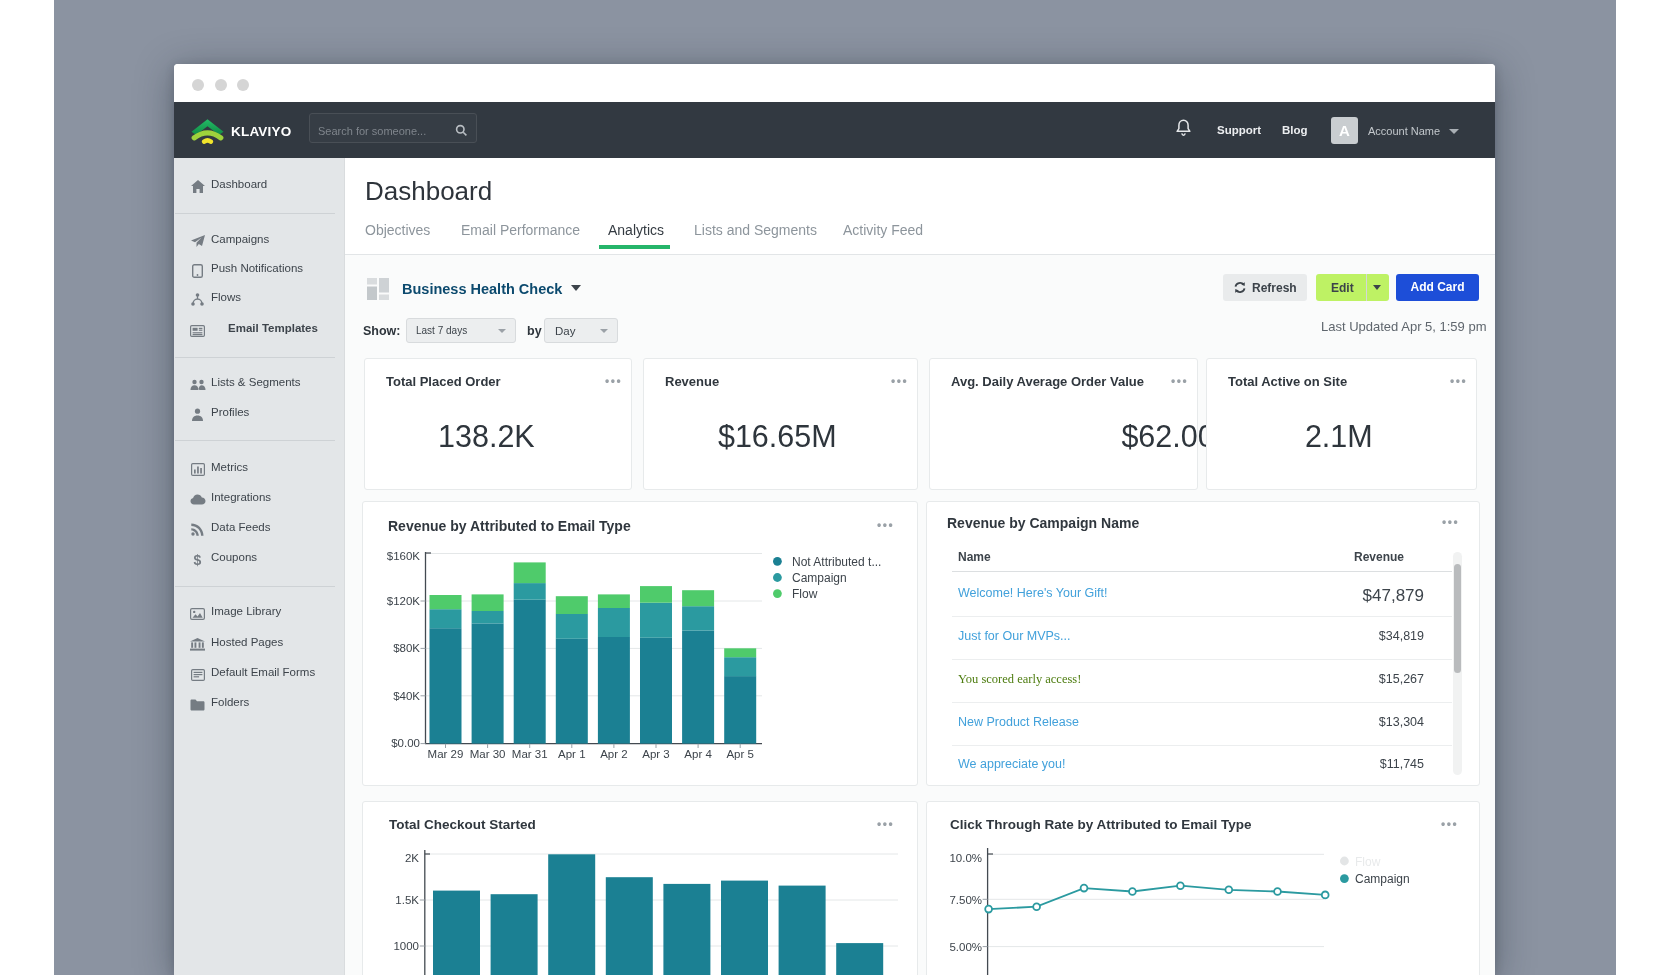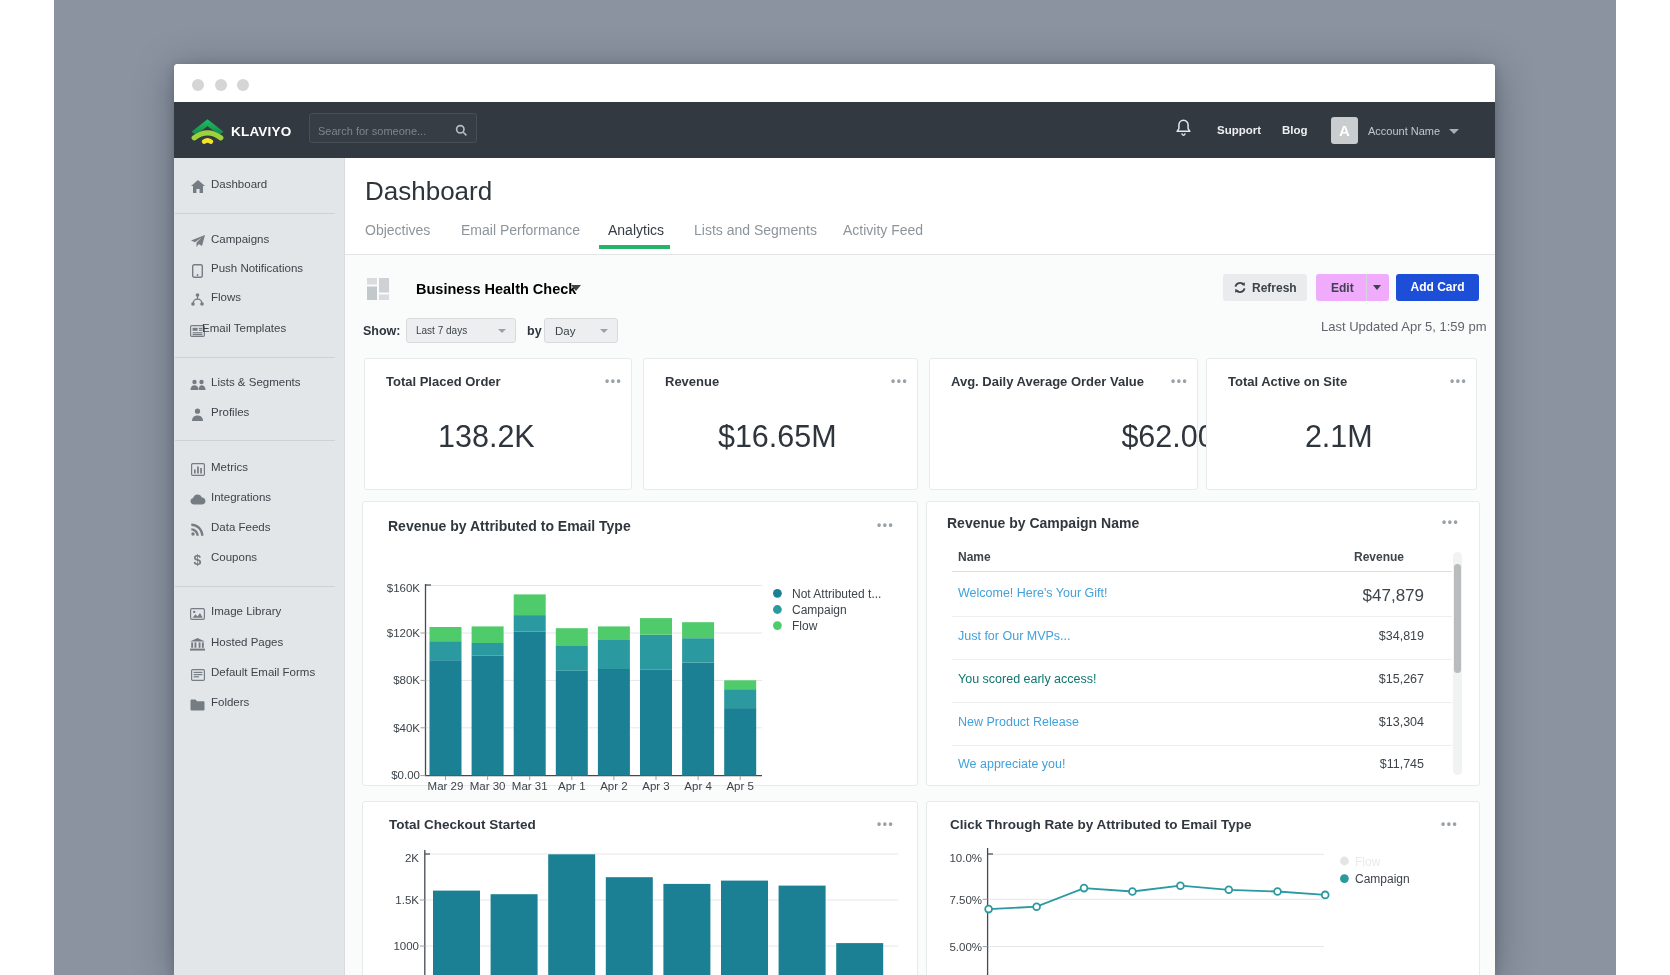--- a/index.html
+++ b/index.html
@@ -86,21 +86,21 @@
     </svg></div>
 <div class="sb-item" style="left:211px; top:291px;">Flows</div>
 <div class="sb-ic" style="left:189px; top:321px; width:17px; text-align:center;"><svg width="15" height="12" viewBox="0 0 15 12">
       <rect x="0.6" y="0.6" width="13.8" height="10.8" rx="1.2" fill="none" stroke="#757c83" stroke-width="1.2"></rect>
       <rect x="2.6" y="2.8" width="5" height="3" fill="#757c83"></rect>
       <rect x="8.8" y="2.8" width="3.6" height="1.2" fill="#757c83"></rect>
       <rect x="8.8" y="4.6" width="3.6" height="1.2" fill="#757c83"></rect>
       <rect x="2.6" y="7.2" width="9.8" height="1.2" fill="#757c83"></rect>
       <rect x="2.6" y="9" width="9.8" height="1.2" fill="#757c83"></rect>
     </svg></div>
-<div class="sb-item" style="left:202px; top:322px;">Email Templates</div>
+<div class="sb-item" style="left:228px; top:322px;font-weight:bold;">Email Templates</div>
 <div class="sb-sep" style="left:175px; top:357px;"></div>
 <div class="sb-ic" style="left:189px; top:375px; width:17px; text-align:center;"><svg width="16" height="13" viewBox="0 0 16 13">
       <circle cx="4.5" cy="4" r="2.2" fill="#757c83"></circle>
       <circle cx="11.5" cy="4" r="2.2" fill="#757c83"></circle>
       <path d="M0.5 12 C0.5 9 2 7.2 4.5 7.2 C7 7.2 8.5 9 8.5 12 Z" fill="#757c83"></path>
       <path d="M8.6 11 C9 8.5 10 7.2 11.5 7.2 C14 7.2 15.5 9 15.5 12 L9.5 12 Z" fill="#757c83"></path>
     </svg></div>
 <div class="sb-item" style="left:211px; top:376px;">Lists &amp; Segments</div>
 <div class="sb-ic" style="left:189px; top:405px; width:17px; text-align:center;"><svg width="13" height="13" viewBox="0 0 13 13">
       <circle cx="6.5" cy="3.2" r="2.6" fill="#757c83"></circle>
@@ -168,32 +168,32 @@
 <div style="left:599px; top:245px; width:71px; height:4px; background:#25b56a;"></div>
 
 <div style="left:367px; top:277.5px;">
   <svg width="22" height="22" viewBox="0 0 22 22">
     <rect x="0" y="0" width="10" height="6.5" fill="#d9dcde"></rect>
     <rect x="12" y="0" width="10" height="14.5" fill="#ced2d5"></rect>
     <rect x="0" y="8.5" width="10" height="13.5" fill="#c3c8cb"></rect>
     <rect x="12" y="16.5" width="10" height="5.5" fill="#d9dcde"></rect>
   </svg>
 </div>
-<div class="t" style="left:402px; top:281px; font-size:14.5px; font-weight:700; color:#000000;margin-left:14px;">Business Health Check</div>
+<div class="t" style="left:402px; top:281px; font-size:14.5px; font-weight:700; color:#0c4a6e;">Business Health Check</div>
 <div style="left:571px; top:285px; width:0; height:0; border-left:5px solid transparent; border-right:5px solid transparent; border-top:6px solid #3d444b;"></div>
 <div style="left:1223px; top:274px; width:84px; height:27px; background:#e9ebec; border-radius:3px;">
   <svg style="position:absolute; left:11px; top:8px;" width="12" height="11" viewBox="0 0 12 11">
       <path d="M1.5 4.6 A4.6 4.2 0 0 1 9.7 2.6" fill="none" stroke="#3c434a" stroke-width="1.8"></path>
       <path d="M10.8 0.2 L10.7 4.0 L7.2 2.6 Z" fill="#3c434a"></path>
       <path d="M10.5 6.4 A4.6 4.2 0 0 1 2.3 8.4" fill="none" stroke="#3c434a" stroke-width="1.8"></path>
       <path d="M1.2 10.8 L1.3 7.0 L4.8 8.4 Z" fill="#3c434a"></path>
     </svg>
   <span style="position:absolute; left:29px; top:7px; font-size:12px; font-weight:700; color:#3c434a;">Refresh</span>
 </div>
-<div style="left:1316px; top:274px; width:73px; height:27px; background:#f0abfc; border-radius:3px;">
+<div style="left:1316px; top:274px; width:73px; height:27px; background:#bef264; border-radius:3px;">
   <span style="position:absolute; left:15px; top:7px; font-size:12px; font-weight:700; color:#3c434a;">Edit</span>
   <div style="position:absolute; left:50px; top:0; width:1px; height:27px; background:#d4d7d9;"></div>
   <div style="position:absolute; left:57px; top:11px; width:0; height:0; border-left:4.5px solid transparent; border-right:4.5px solid transparent; border-top:5px solid #3c434a;"></div>
 </div>
 <div style="left:1396px; top:274px; width:83px; height:27px; background:#1d4ed8; border-radius:3px; color:#fff; font-size:12px; font-weight:700; text-align:center; line-height:27px;">Add Card</div>
 <div class="t" style="left:363px; top:324px; font-size:12.5px; font-weight:700; color:#2e353c;">Show:</div>
 <div style="left:406px; top:318px; width:110px; height:25px; background:#eceeef; border:1px solid #d8dbdd; border-radius:3px;">
   <span style="position:absolute; left:9px; top:6px; font-size:10px; color:#3c434a;">Last 7 days</span>
   <div style="position:absolute; right:9px; top:10px; width:0; height:0; border-left:4px solid transparent; border-right:4px solid transparent; border-top:4.5px solid #9ba1a7;"></div>
 </div>
@@ -215,21 +215,21 @@
 <div class="ctitle" style="left:951px; top:374px;">Avg. Daily Average Order Value</div>
 <div class="dots3" style="left:1171px; top:374px;">•••</div>
 <div class="t" style="left:914.7px; top:419px; width:300px; text-align:right; font-size:30.5px; color:#2e353c;">$62.00</div>
 <div class="card" style="left:1206px; top:358px; width:271px; height:132px;"></div>
 <div class="ctitle" style="left:1228px; top:374px;">Total Active on Site</div>
 <div class="dots3" style="left:1450px; top:374px;">•••</div>
 <div class="t" style="left:1188.8px; top:419px; width:300px; text-align:center; font-size:30.5px; color:#2e353c;">2.1M</div>
 <div class="card" style="left:362px; top:501px; width:556px; height:285px;"></div>
 <div class="ctitle" style="left:388px; top:518px; font-size:14px;">Revenue by Attributed to Email Type</div>
 <div class="dots3" style="left:877px; top:518px;">•••</div>
-<div style="left:362px; top:501px; width:556px; height:285px;margin-top:32px;"><svg width="556" height="285" viewBox="0 0 556 285" font-family="Liberation Sans">
+<div style="left:362px; top:501px; width:556px; height:285px;"><svg width="556" height="285" viewBox="0 0 556 285" font-family="Liberation Sans">
       <line x1="63.5" y1="52.5" x2="400" y2="52.5" stroke="#e4e7e8" stroke-width="1"></line>
       <line x1="63.5" y1="100" x2="400" y2="100" stroke="#e4e7e8" stroke-width="1"></line>
       <line x1="63.5" y1="147.4" x2="400" y2="147.4" stroke="#e4e7e8" stroke-width="1"></line>
       <line x1="63.5" y1="194.8" x2="400" y2="194.8" stroke="#e4e7e8" stroke-width="1"></line>
       <line x1="63.5" y1="51" x2="63.5" y2="242.6" stroke="#434a51" stroke-width="1.3"></line>
       <line x1="63" y1="242.6" x2="400" y2="242.6" stroke="#434a51" stroke-width="1.3"></line>
       <line x1="63.5" y1="52" x2="69" y2="52" stroke="#434a51" stroke-width="1.2"></line>
       <line x1="58.5" y1="100" x2="63.5" y2="100" stroke="#9aa1a7" stroke-width="1"></line>
       <line x1="58.5" y1="147.4" x2="63.5" y2="147.4" stroke="#9aa1a7" stroke-width="1"></line>
       <line x1="58.5" y1="194.8" x2="63.5" y2="194.8" stroke="#9aa1a7" stroke-width="1"></line>
@@ -289,21 +289,21 @@
 <div class="card" style="left:926px; top:501px; width:554px; height:285px;"></div>
 <div class="ctitle" style="left:947px; top:515px; font-size:14px;">Revenue by Campaign Name</div>
 <div class="dots3" style="left:1442px; top:515px;">•••</div>
 <div class="t" style="left:958px; top:550px; font-size:12px; font-weight:700; color:#3d444b;">Name</div>
 <div class="t" style="left:1304px; top:550px; width:100px; text-align:right; font-size:12px; font-weight:700; color:#3d444b;">Revenue</div>
 <div style="left:952px; top:571px; width:500px; border-top:1px solid #dcdfe1;"></div>
 <div class="t" style="left:958px; top:585.5px; font-size:12.5px; color:#42a1db;">Welcome! Here's Your Gift!</div>
 <div class="t" style="left:1324px; top:585.5px; width:100px; text-align:right; font-size:17px; color:#3d444b;">$47,879</div>
 <div class="t" style="left:958px; top:629.0px; font-size:12.5px; color:#42a1db;">Just for Our MVPs...</div>
 <div class="t" style="left:1324px; top:629.0px; width:100px; text-align:right; font-size:12.5px; color:#3d444b;">$34,819</div>
-<div class="t" style="left:958px; top:672.0px; font-size:12.5px; color:#0f766e;">You scored early access!</div>
+<div class="t" style="left:958px; top:672.0px; font-size:12.5px; color:#4d7c0f;font-family:Liberation Serif, serif;">You scored early access!</div>
 <div class="t" style="left:1324px; top:672.0px; width:100px; text-align:right; font-size:12.5px; color:#3d444b;">$15,267</div>
 <div class="t" style="left:958px; top:715.0px; font-size:12.5px; color:#42a1db;">New Product Release</div>
 <div class="t" style="left:1324px; top:715.0px; width:100px; text-align:right; font-size:12.5px; color:#3d444b;">$13,304</div>
 <div class="t" style="left:958px; top:757.0px; font-size:12.5px; color:#42a1db;">We appreciate you!</div>
 <div class="t" style="left:1324px; top:757.0px; width:100px; text-align:right; font-size:12.5px; color:#3d444b;">$11,745</div>
 <div style="left:952px; top:616px; width:500px; border-top:1px solid #eceeef;"></div>
 <div style="left:952px; top:659px; width:500px; border-top:1px solid #eceeef;"></div>
 <div style="left:952px; top:702px; width:500px; border-top:1px solid #eceeef;"></div>
 <div style="left:952px; top:744.5px; width:500px; border-top:1px solid #eceeef;"></div>
 <div style="left:1453px; top:552px; width:9px; height:223px; background:#f1f2f2; border-radius:4.5px;"></div>

